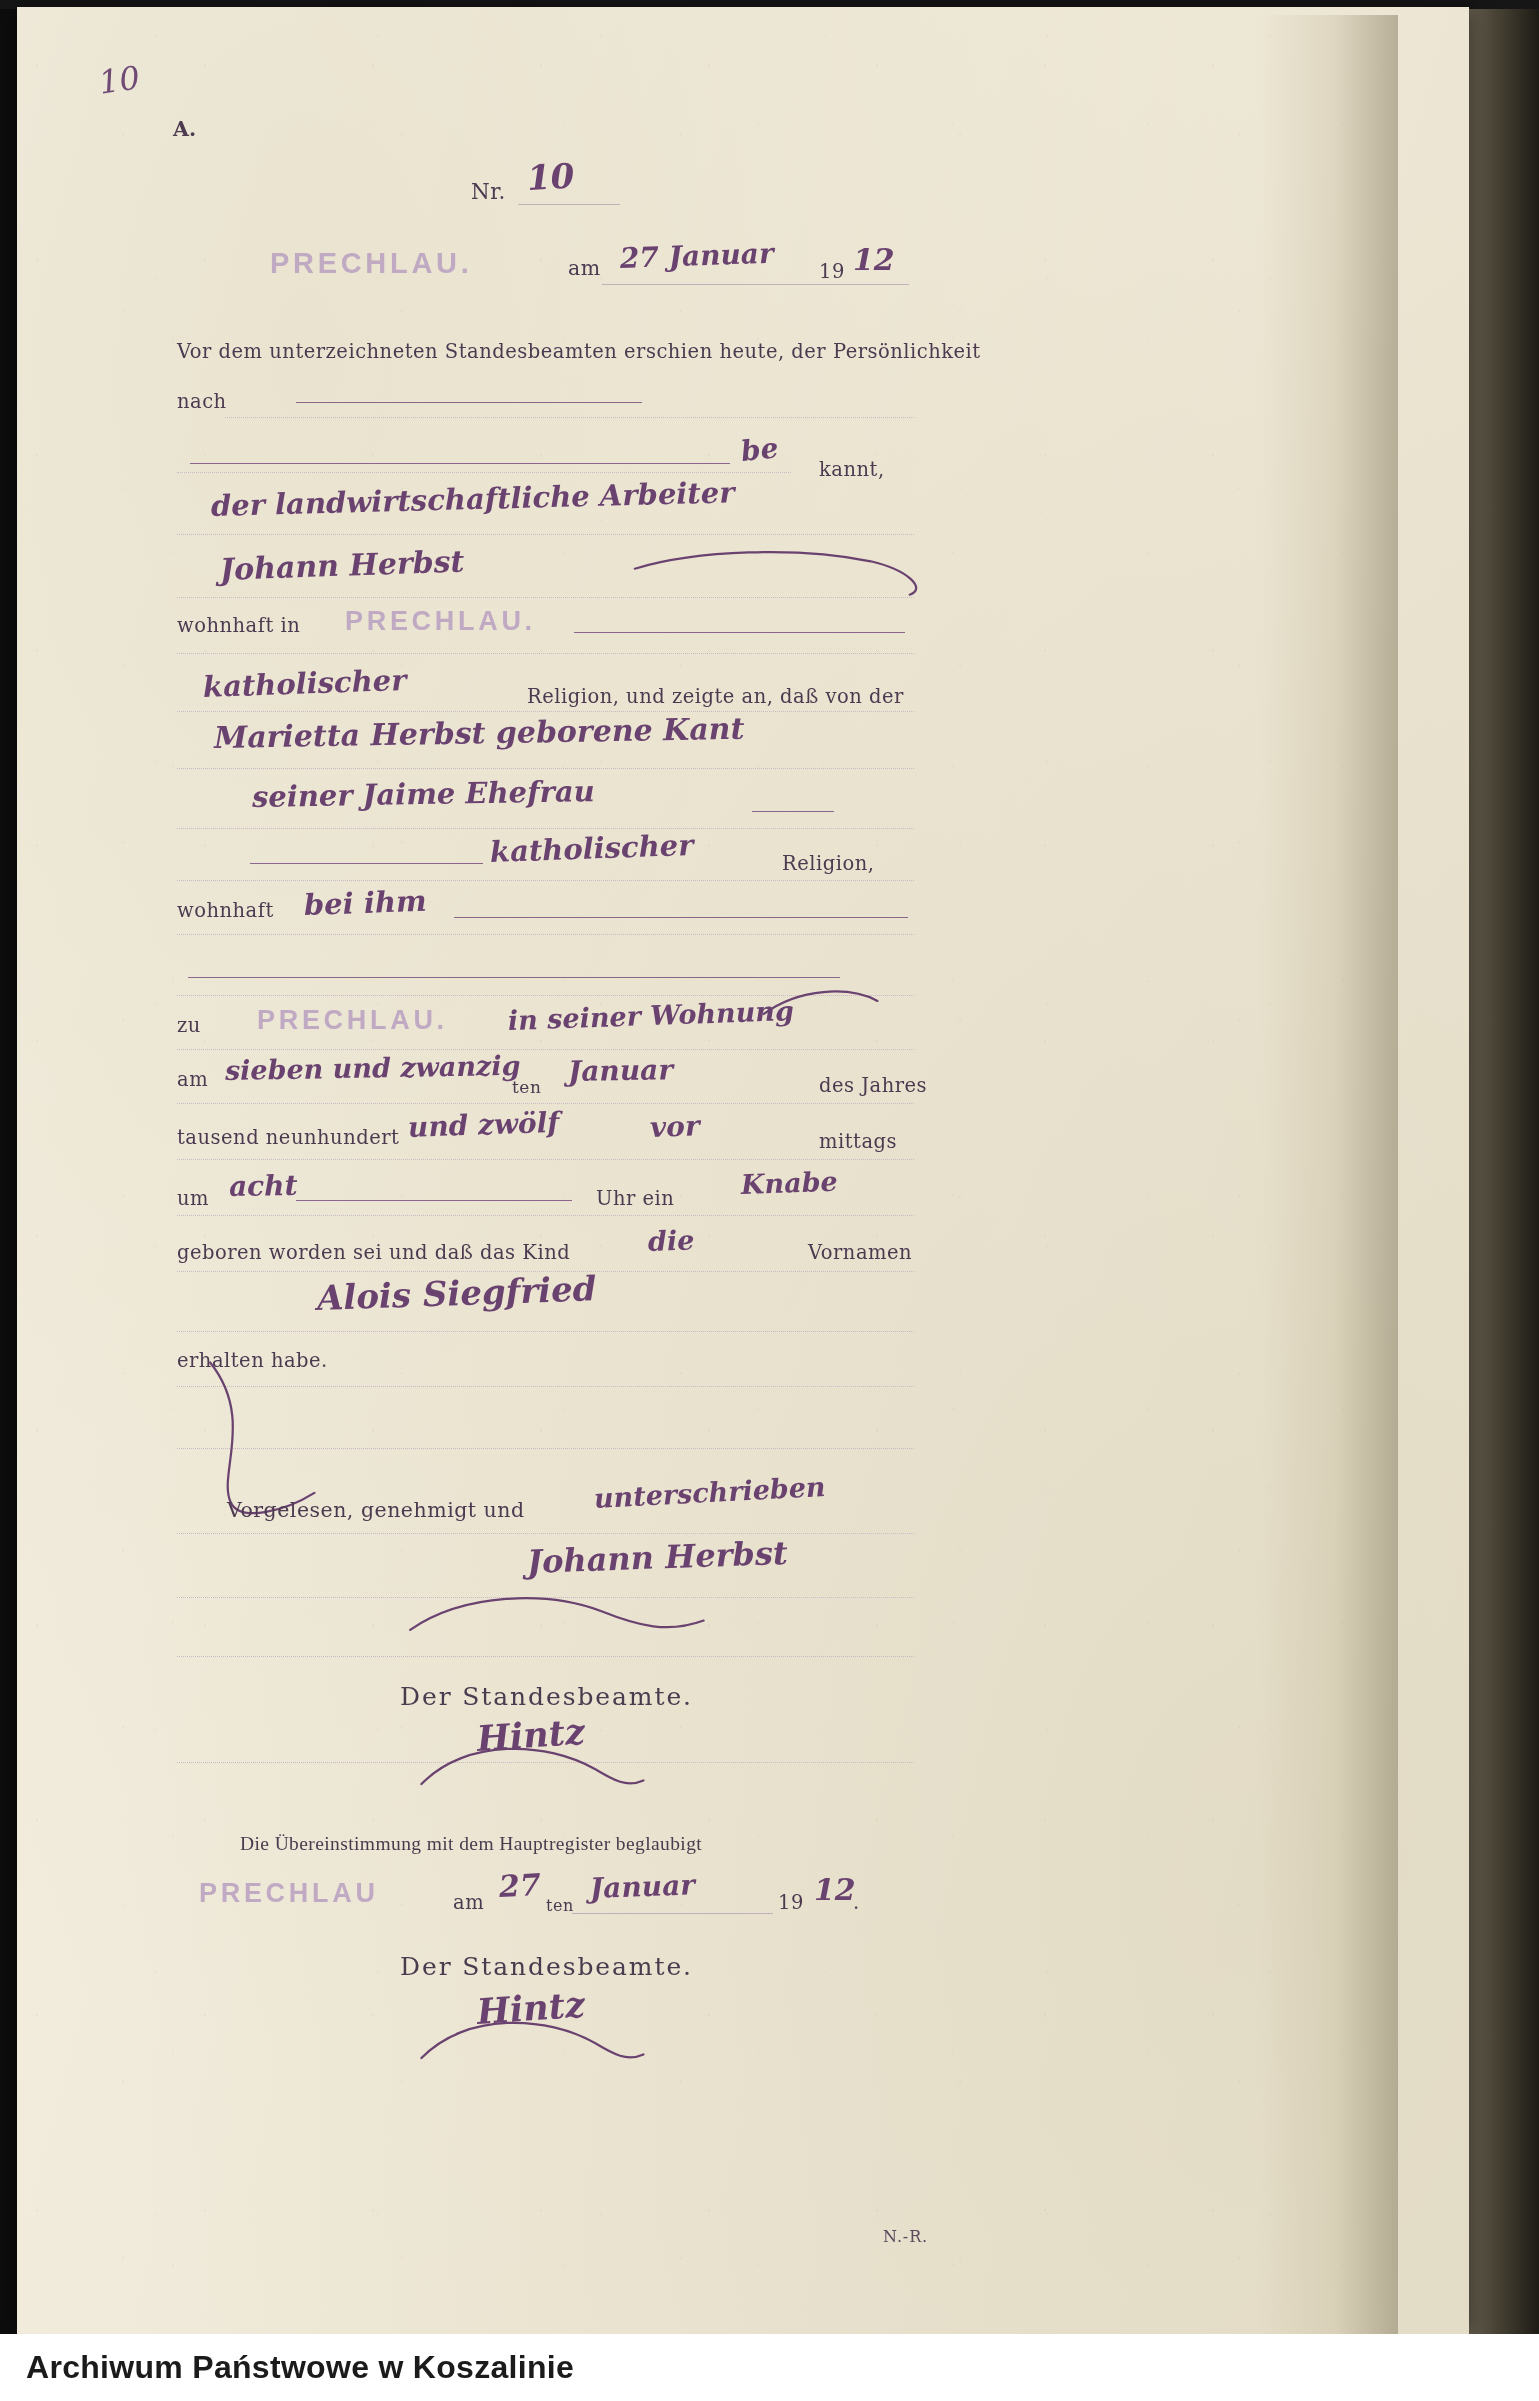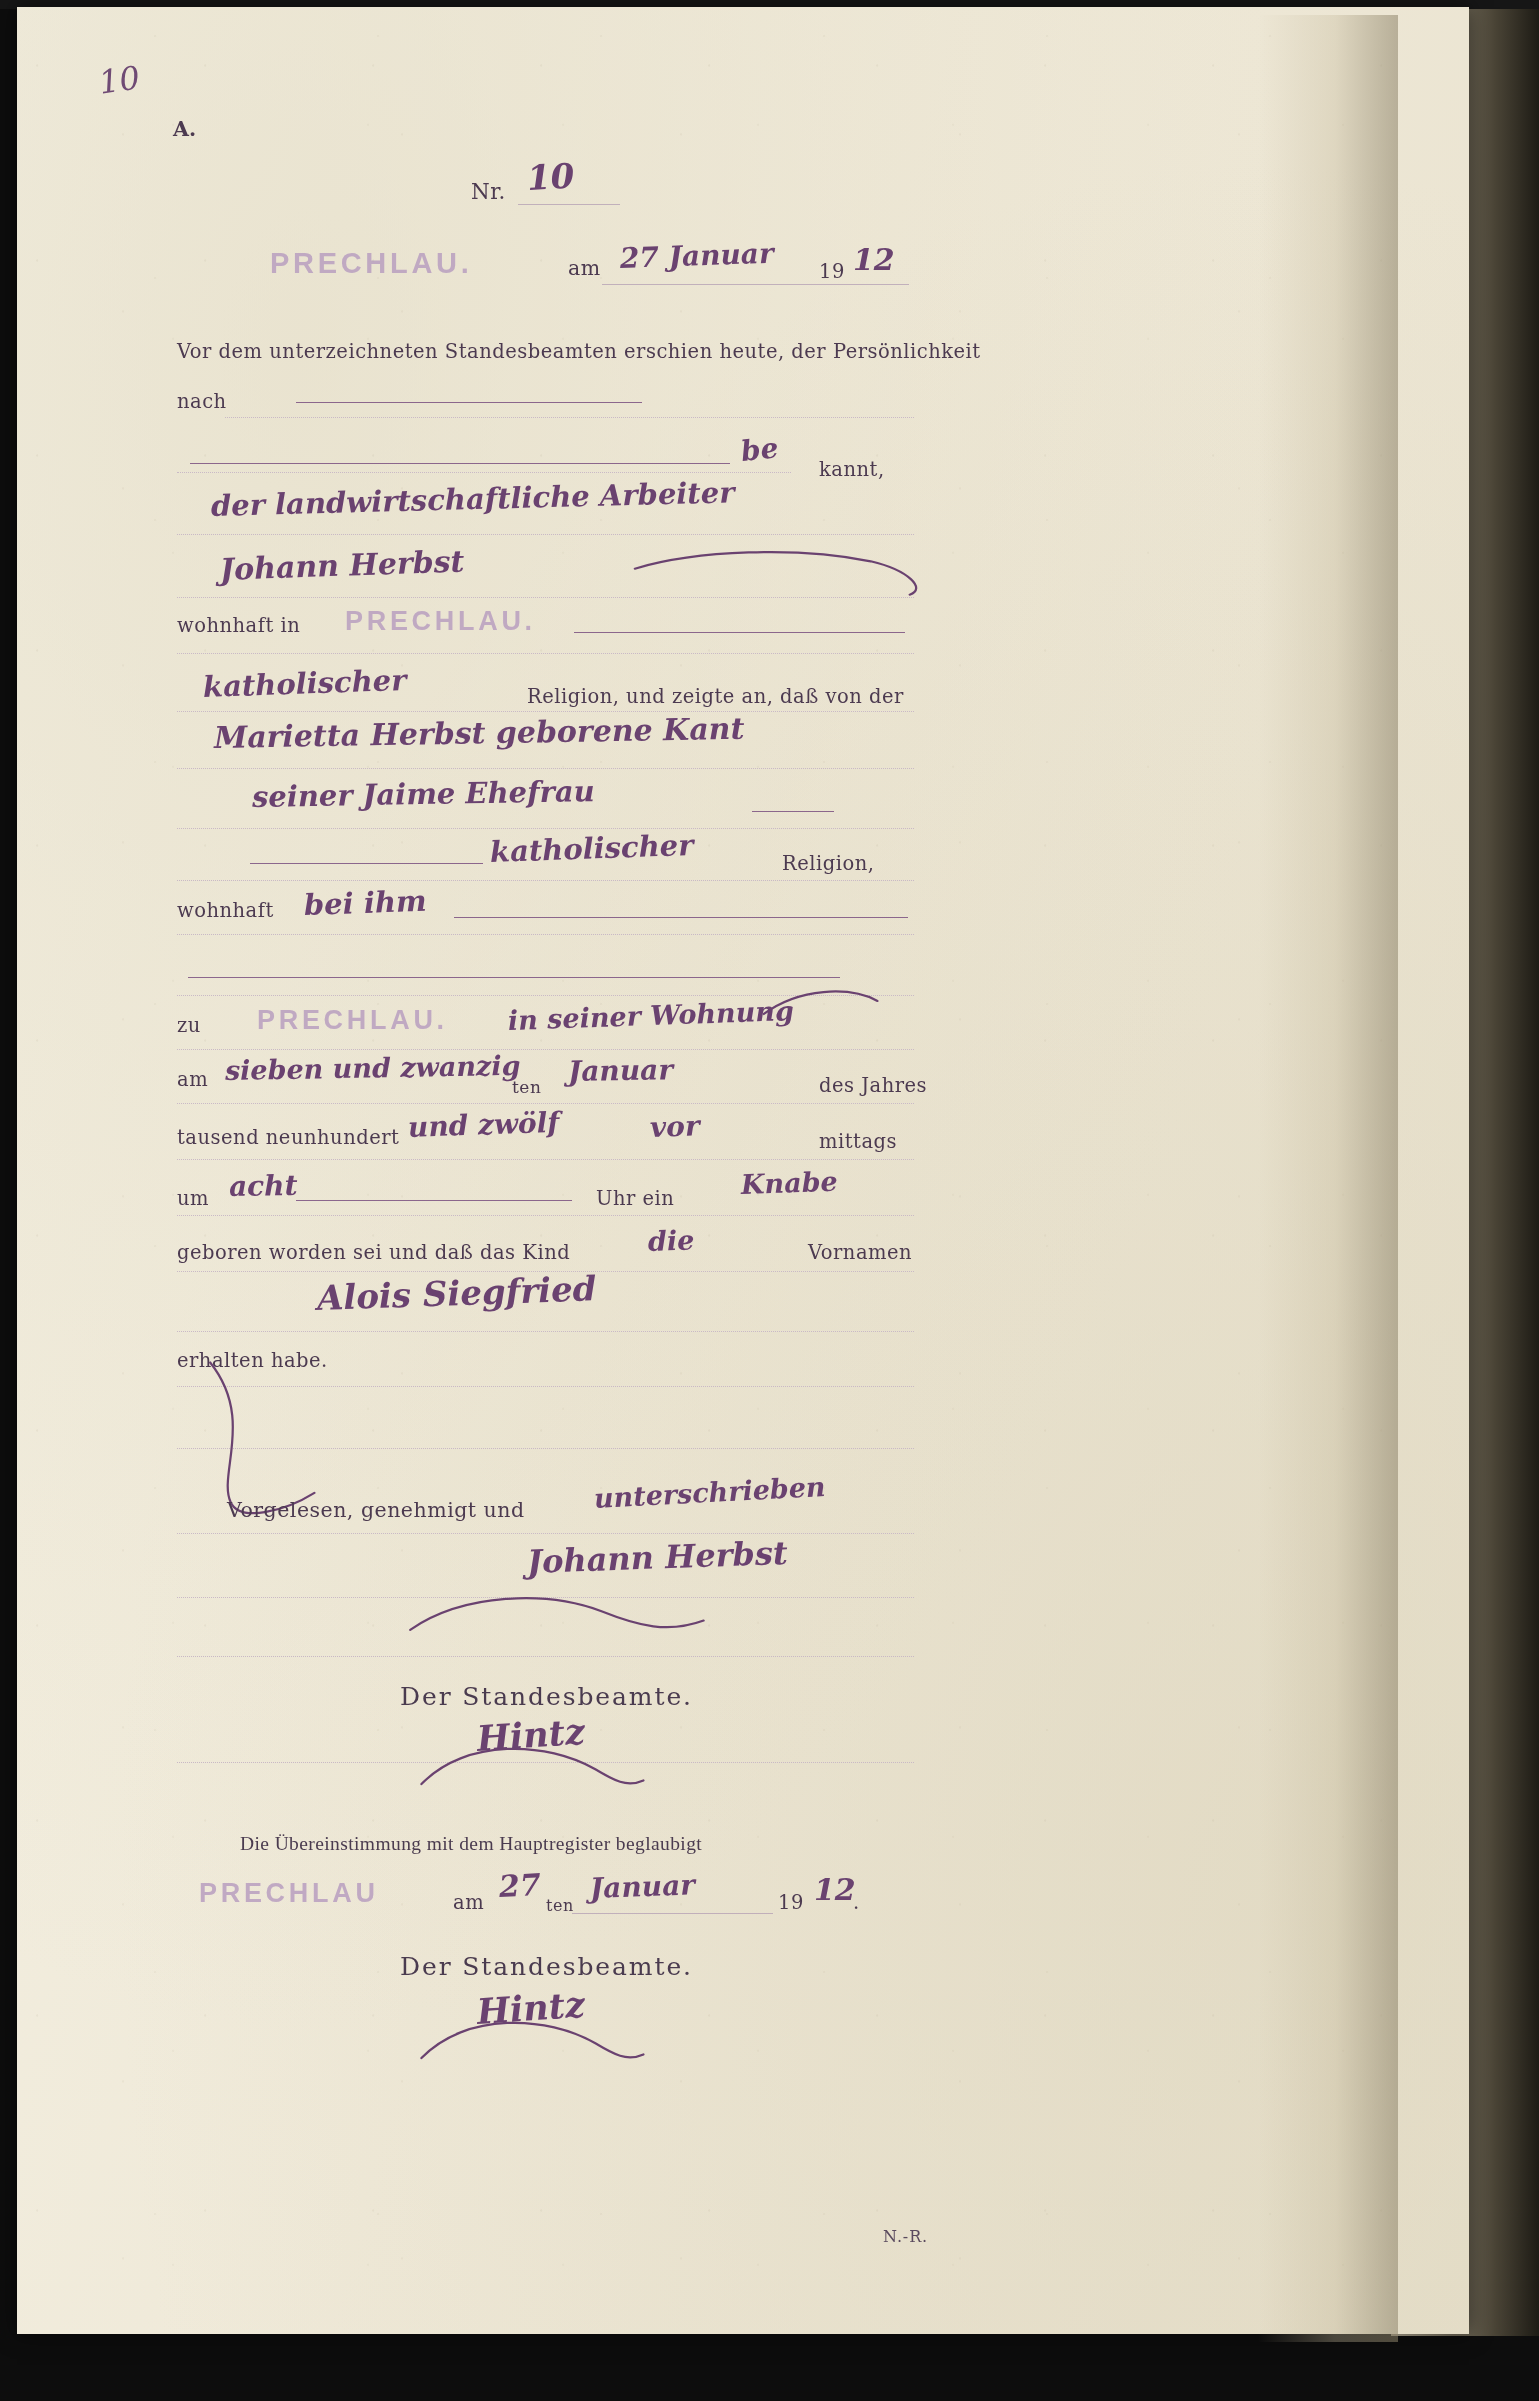--- a/index.html
+++ b/index.html
@@ -316,14 +316,17 @@
     <div class="hand" style="left:460px; top:1984px; font-size:35px; transform:rotate(-4deg);">Hintz</div>
     <svg class="flourish" style="left:400px; top:2003px;" width="279" height="74" viewBox="0 0 300 80">
       <path d="M4,52 C52,2 140,6 192,36 C212,48 226,56 244,48"></path>
     </svg>
 
     <div id="nn">N.-R.</div>
 
     <div id="page-curl"></div>
   </div>
 
+  <div id="watermark">
+    <span>Archiwum Państwowe w Koszalinie</span>
+  </div>
 </div>
 
 
 </body></html>

